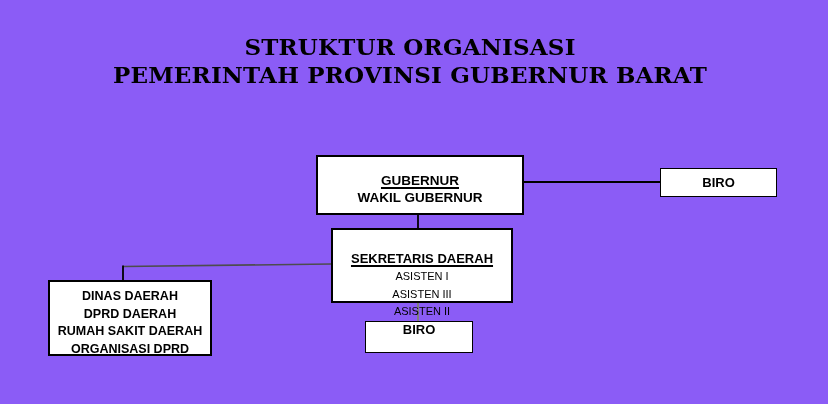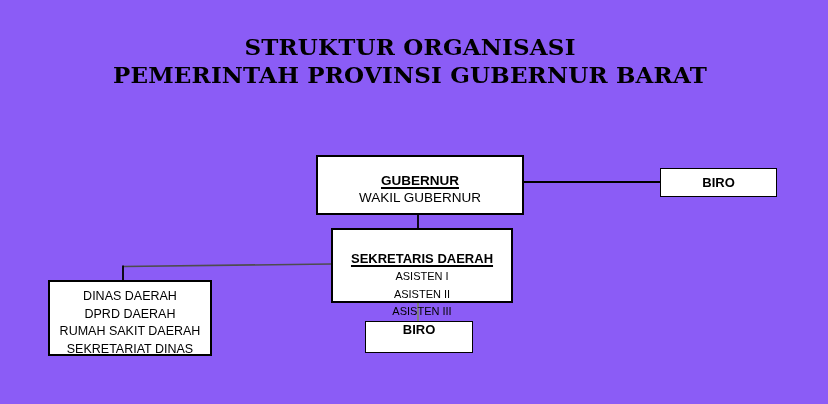--- a/index.html
+++ b/index.html
@@ -43,21 +43,21 @@
     color: #000000;
   }
   .node.thin { border-width: 1.5px; }
   .head-line {
     font-size: 13.5px;
     line-height: 17px;
     text-decoration: underline;
     text-underline-offset: 2px;
     text-decoration-thickness: 1.5px;
   }
-  .bold-line { font-size: 13.5px; line-height: 17px; font-weight: normal; text-align: center; }
+  .bold-line { font-size: 13.5px; line-height: 17px; font-weight: bold; text-align: center; }
   .reg-line  { font-size: 11px; line-height: 17.5px; font-weight: normal; }
   .gubernur-box  { left: 316px; top: 155px; width: 208px; height: 60px; padding-top: 15px; }
   .dprd-box      { left: 660px; top: 168px; width: 117px; height: 29px;
                    display: flex; align-items: center; justify-content: center;
                    font-size: 13px; }
   .sekretaris-box{ left: 331px; top: 228px; width: 182px; height: 75px; padding-top: 20px; }
   .sekretaris-box .head-line { font-size: 13px; line-height: 18px; }
   .units-box     { left: 48px;  top: 280px; width: 164px; height: 76px; padding-top: 6px; }
   .units-box .bold-line { font-size: 12.5px; line-height: 17.5px; }
   .biro-box      { left: 365px; top: 321px; width: 108px; height: 32px;
@@ -87,28 +87,28 @@
     <div class="bold-line">WAKIL GUBERNUR</div>
   </div>
 
   <div class="node thin dprd-box">
     <span>BIRO</span>
   </div>
 
   <div class="node sekretaris-box">
     <div class="head-line">SEKRETARIS DAERAH</div>
     <div class="reg-line">ASISTEN I</div>
+    <div class="reg-line">ASISTEN III</div>
     <div class="reg-line">ASISTEN II</div>
-    <div class="reg-line">ASISTEN III</div>
   </div>
 
   <div class="node units-box">
     <div class="bold-line">DINAS DAERAH</div>
     <div class="bold-line">DPRD DAERAH</div>
     <div class="bold-line">RUMAH SAKIT DAERAH</div>
-    <div class="bold-line">SEKRETARIAT DINAS</div>
+    <div class="bold-line">ORGANISASI DPRD</div>
   </div>
 
   <div class="node thin biro-box">
     <span>BIRO</span>
   </div>
 
 </div>
 
 </body></html>

